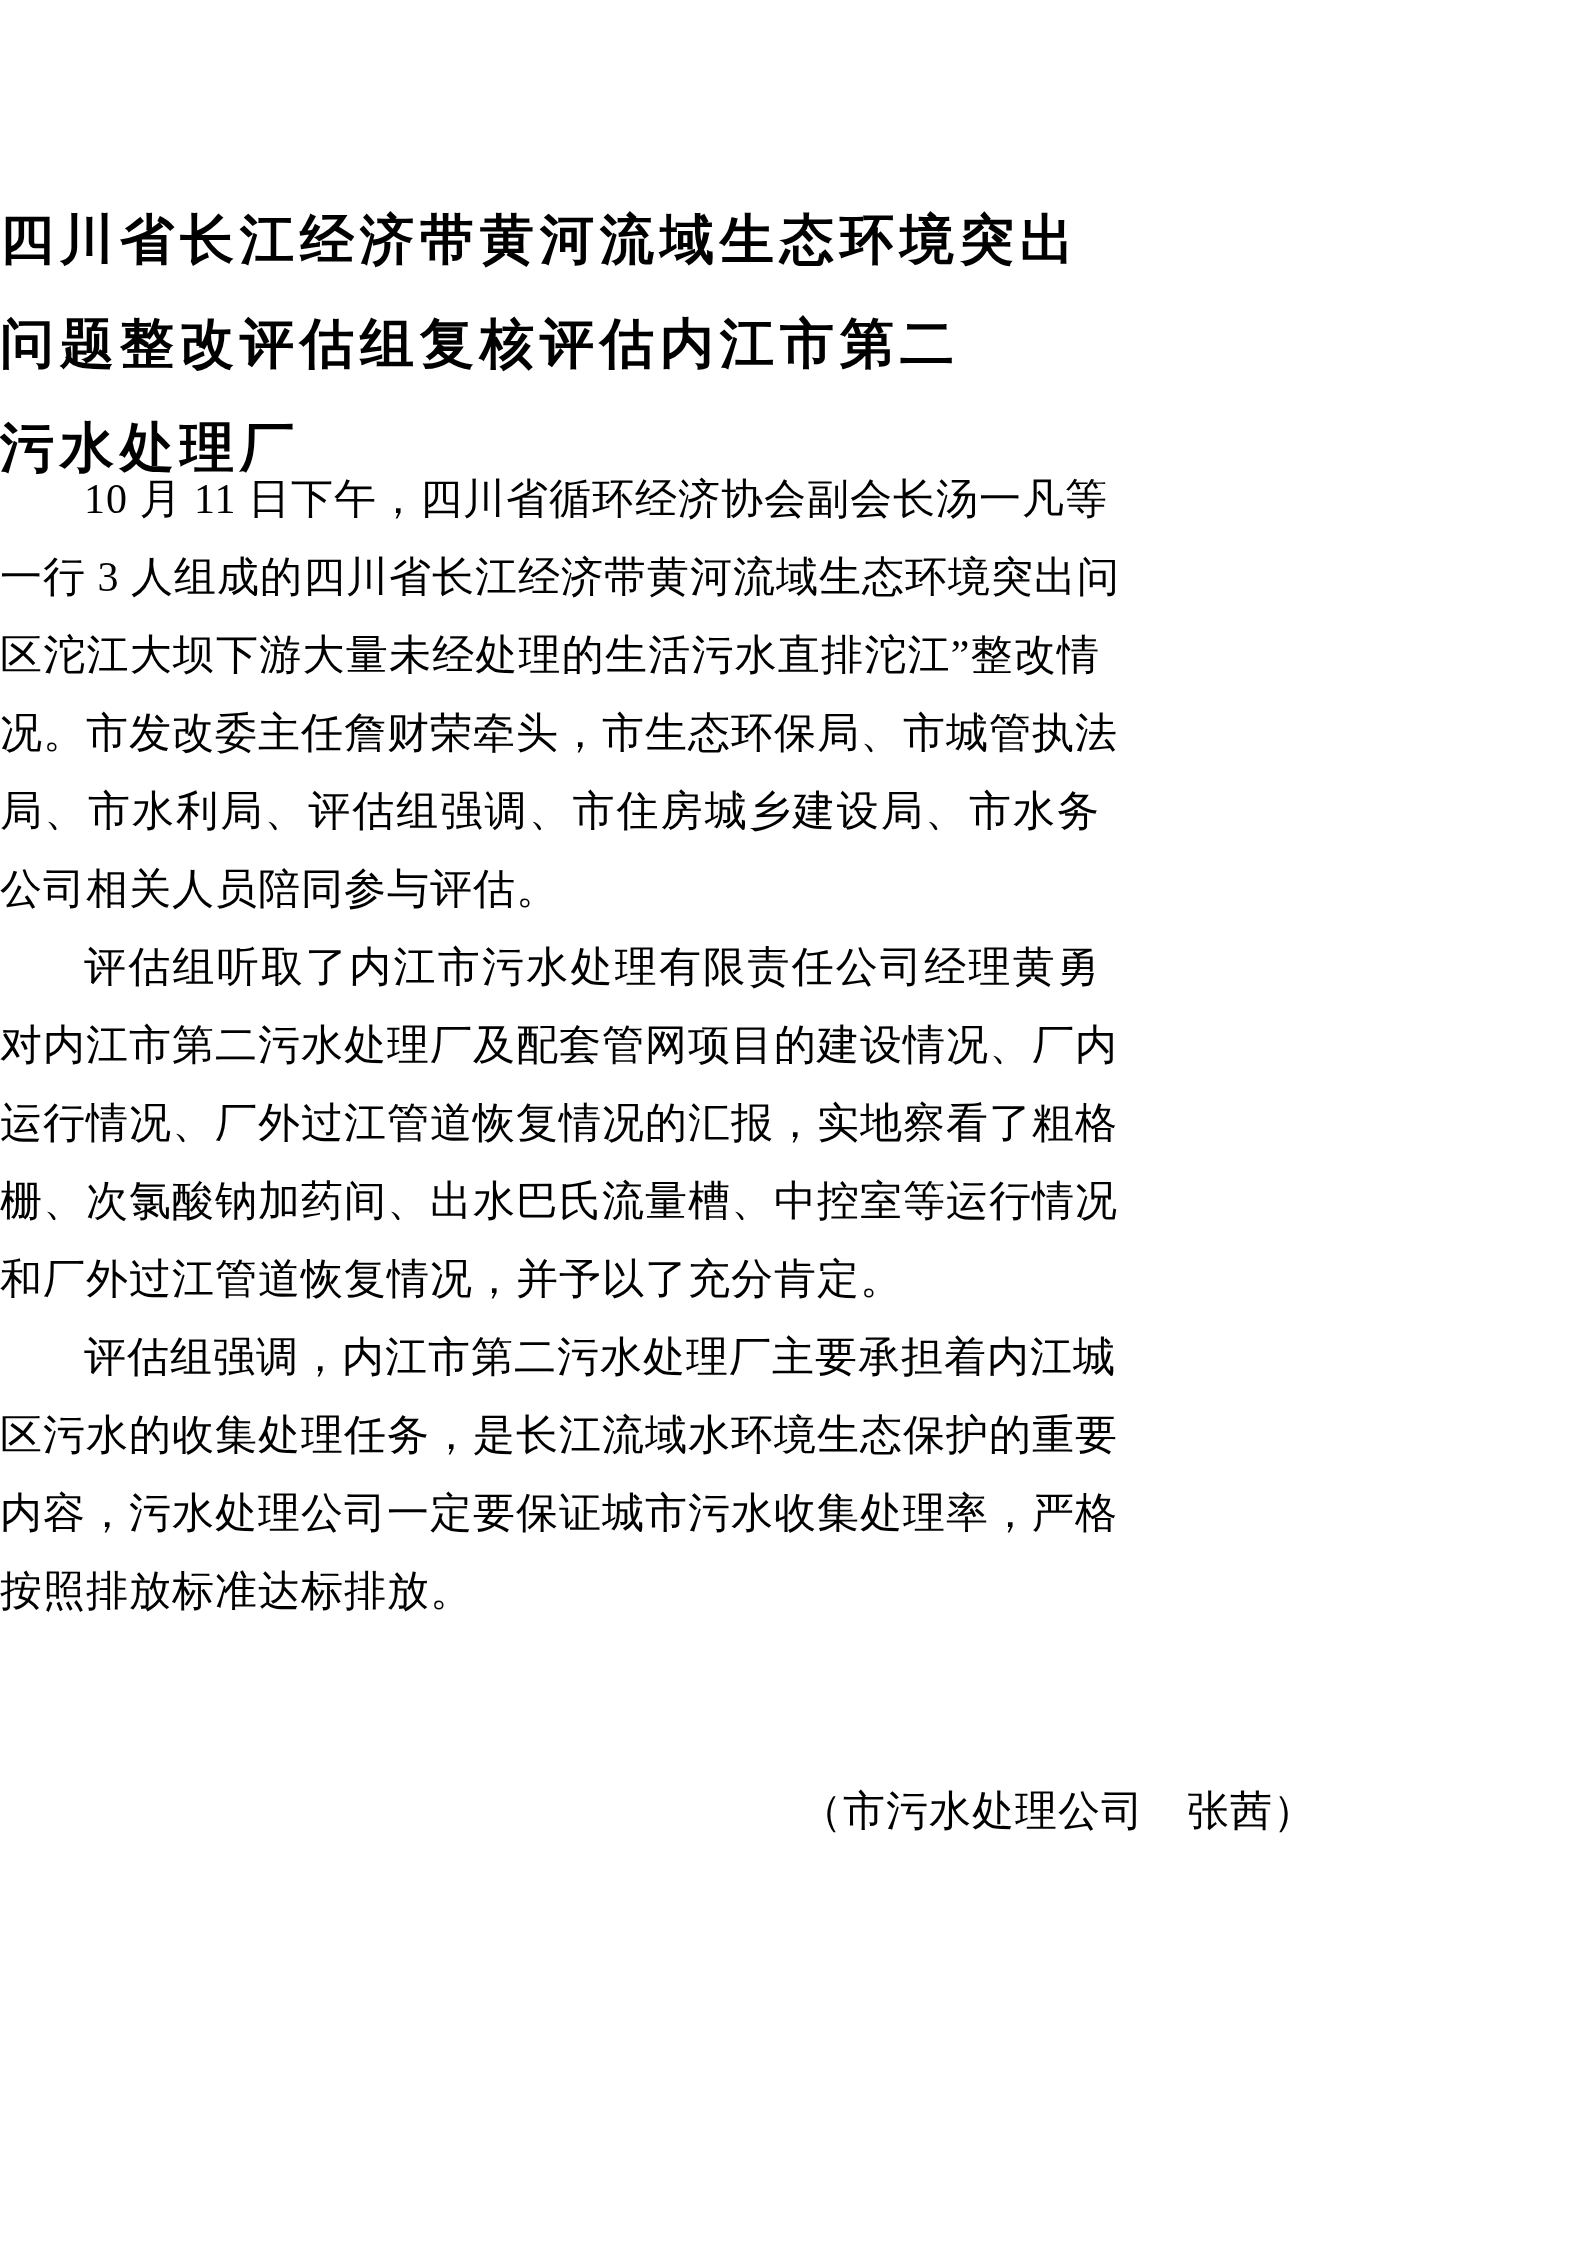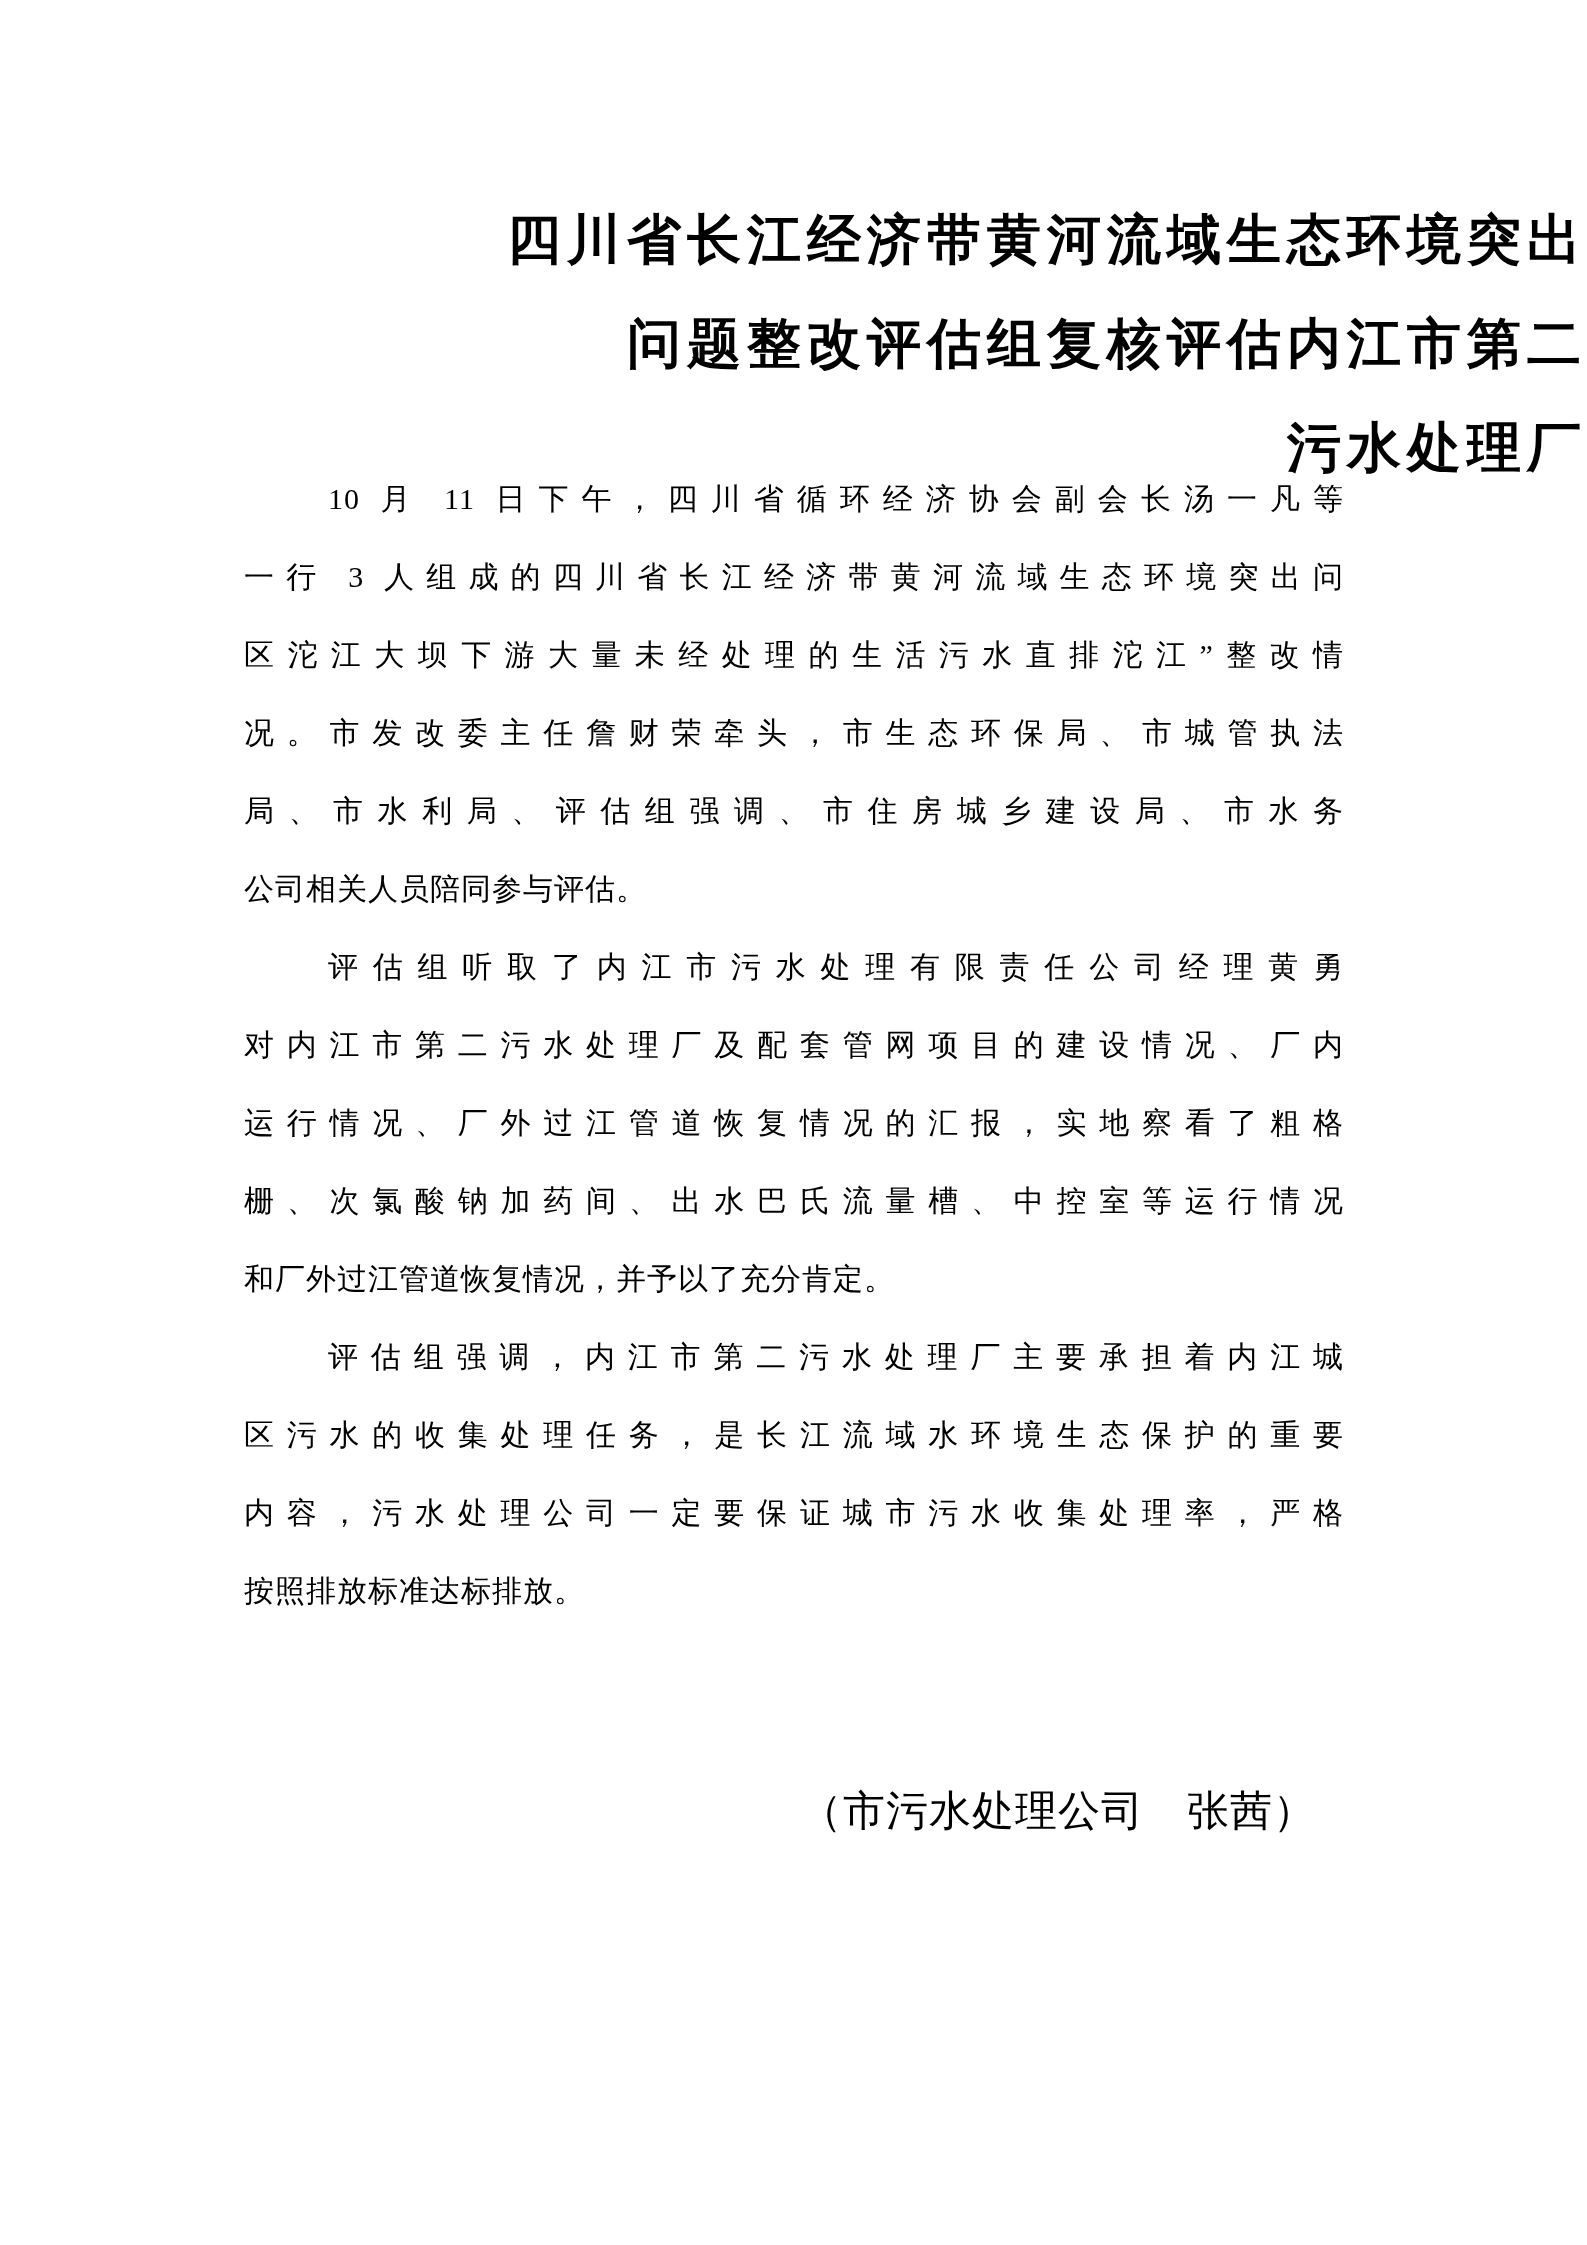--- a/index.html
+++ b/index.html
@@ -12,35 +12,34 @@
     width: 1587px;
     height: 2245px;
     background: #ffffff;
     color: #000000;
     font-family: "Liberation Serif", "DejaVu Serif", serif;
     overflow: hidden;
   }
   .doc-title {
     margin: 0;
     padding-top: 188px;
-    text-align: right;
+    text-align: left;
     font-size: 54px;
     font-weight: 700;
     line-height: 104px;
     letter-spacing: 6px;
   }
   .title-line {
     display: block;
     white-space: nowrap;
   }
   .doc-body {
     width: 1100px;
-    margin-left: 244px;
     margin-top: -40px;
-    font-size: 30px;
+    font-size: 42px;
     line-height: 78px;
     letter-spacing: 1px;
   }
   .line {
     text-align: justify;
     text-align-last: justify;
     white-space: nowrap;
   }
   .line.first {
     text-indent: 84px;

